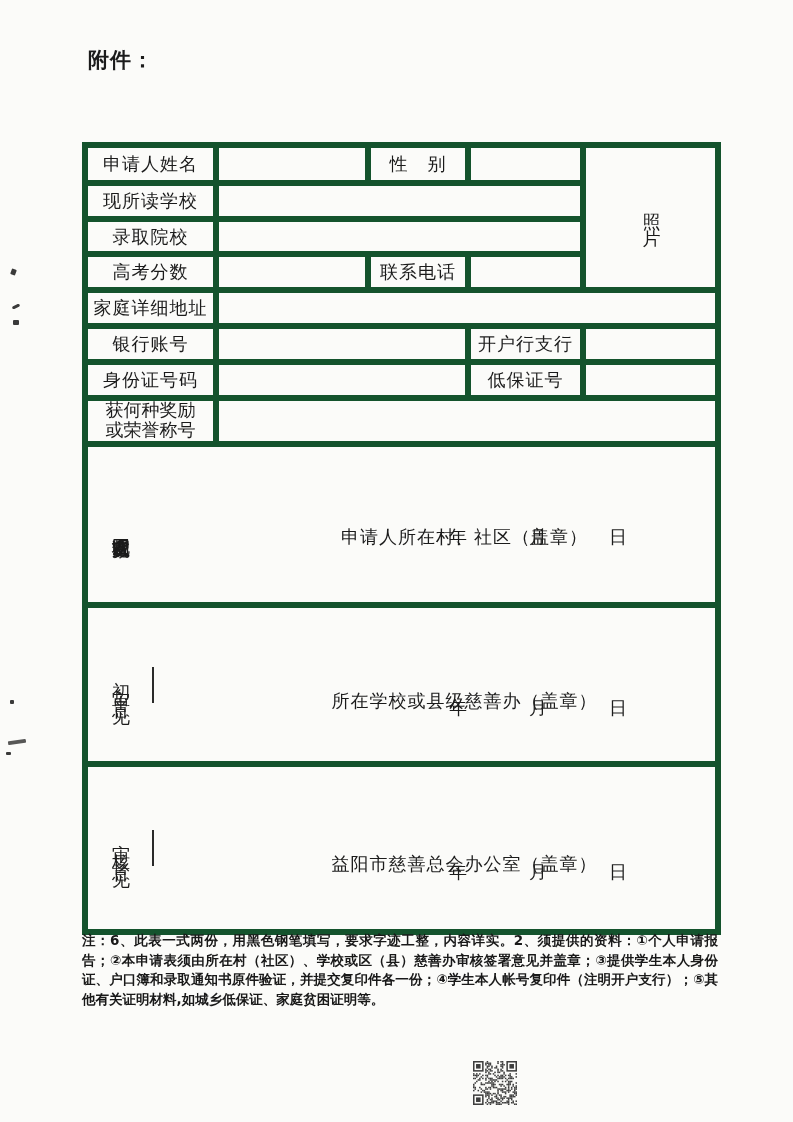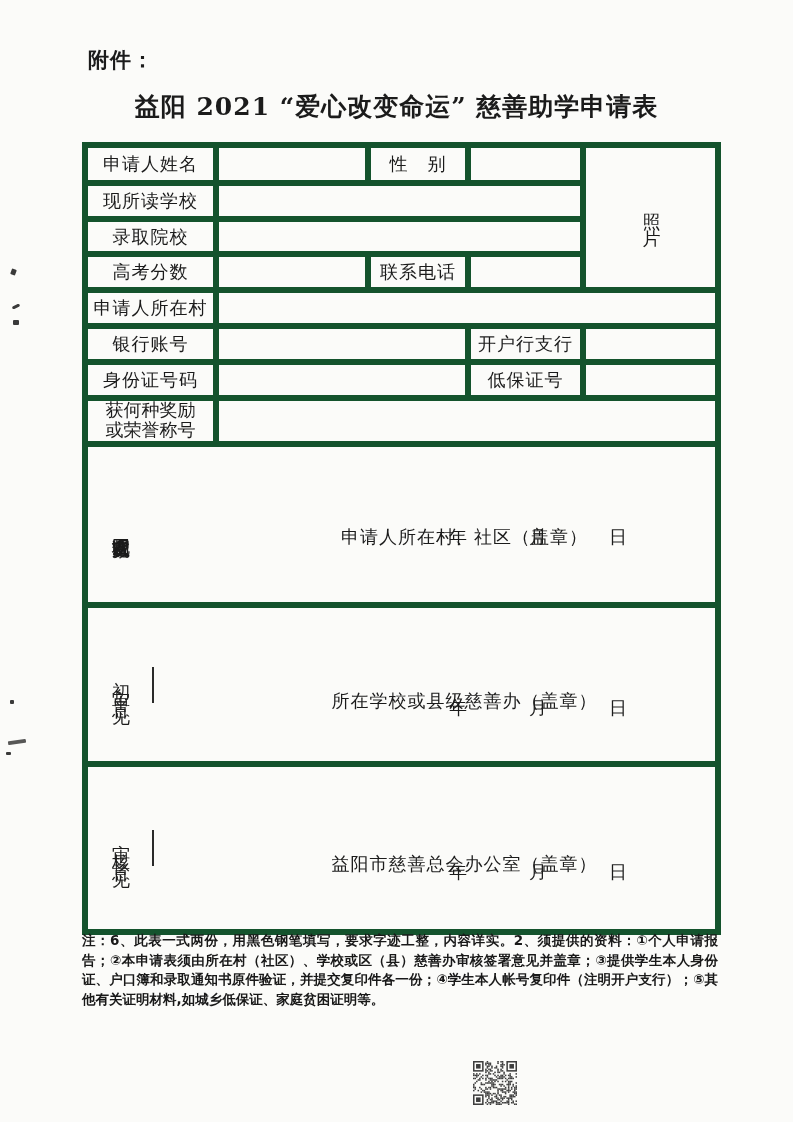--- a/index.html
+++ b/index.html
@@ -88,21 +88,20 @@
   .a5 { left:8px; top:740px; width:18px; height:4px; transform:rotate(-8deg); opacity:.85; }
   .a6 { left:6px; top:752px; width:5px; height:3px; }
 </style>
 </head>
 <body>
 
 <div class="page">
 
   <div class="attachment">附件：</div>
 
-  <div class="doc-title">益阳 2021 “爱心改变命运” 慈善助学申请表</div>
 
   <table class="app-table">
     <colgroup>
       <col style="width:131px">
         <col style="width:152px">
         <col style="width:100px">
         <col style="width:115px">
         <col style="width:135px">
     </colgroup>
     <tbody>
@@ -123,21 +122,21 @@
         <td class="lbl">录取院校</td>
         <td class="val" colspan="3"></td>
       </tr>
       <tr class="r4">
         <td class="lbl">高考分数</td>
         <td class="val"></td>
         <td class="lbl">联系电话</td>
         <td class="val"></td>
       </tr>
       <tr class="r5">
-        <td class="lbl">申请人所在村</td>
+        <td class="lbl">家庭详细地址</td>
         <td class="val" colspan="4"></td>
       </tr>
       <tr class="r6">
         <td class="lbl">银行账号</td>
         <td class="val" colspan="2"></td>
         <td class="lbl">开户行支行</td>
         <td class="val"></td>
       </tr>
       <tr class="r7">
         <td class="lbl">身份证号码</td>

